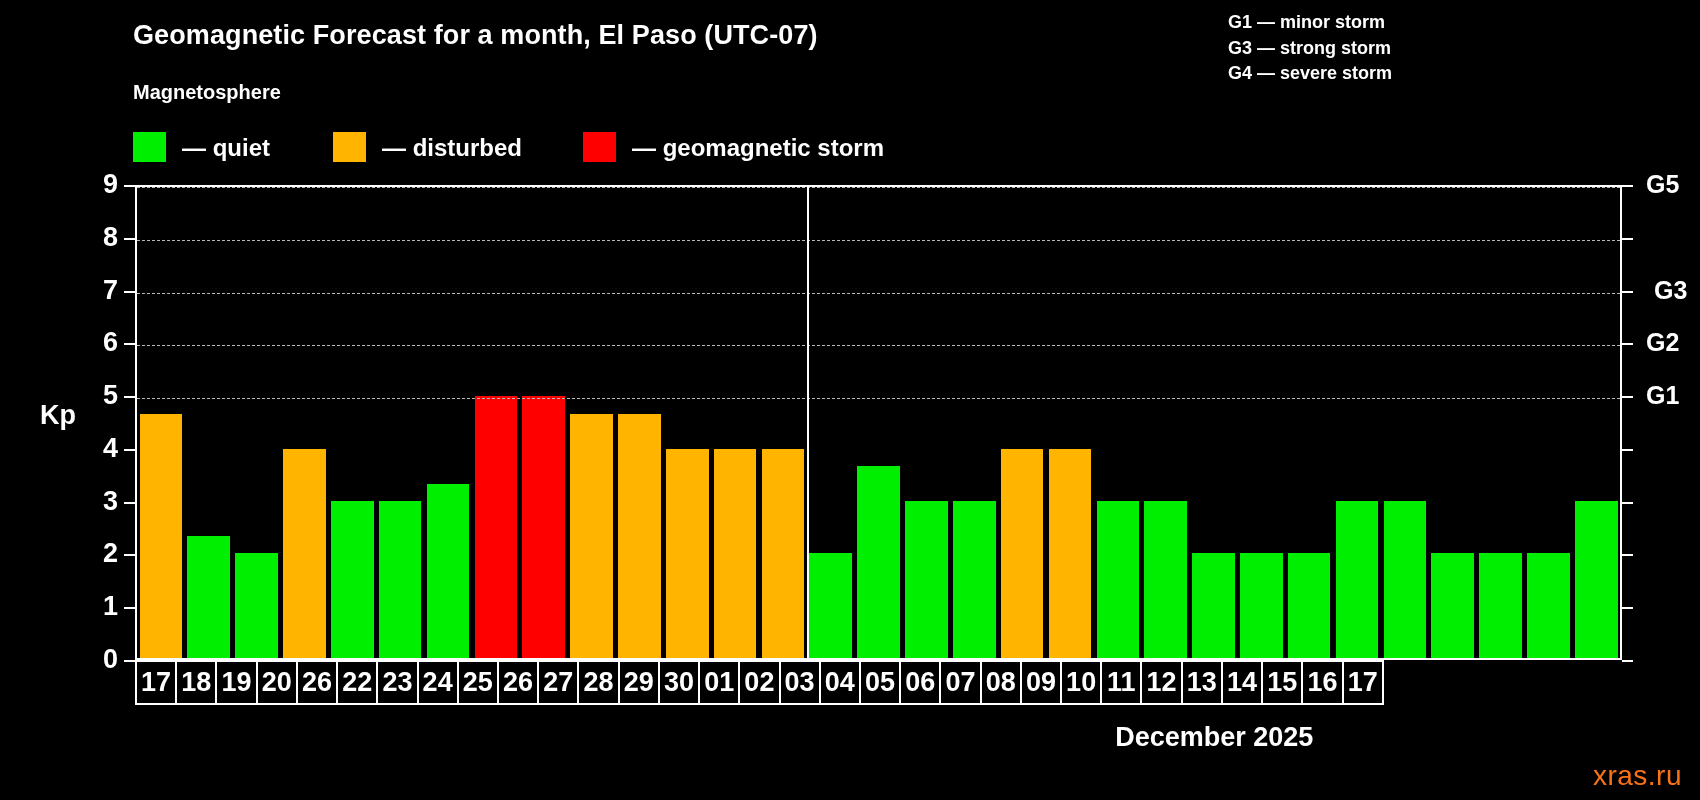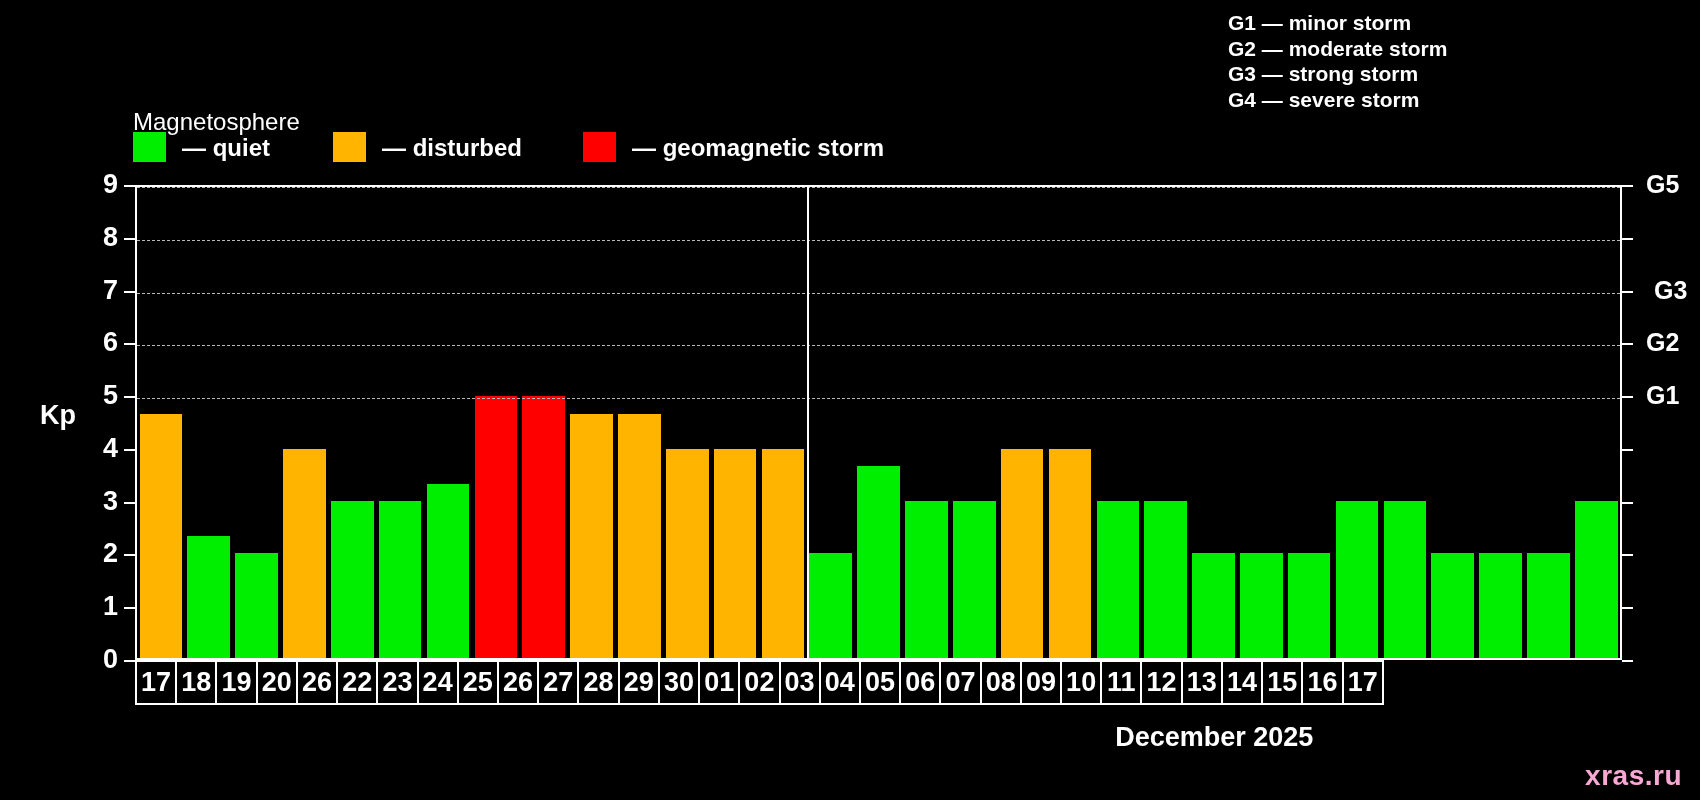--- a/index.html
+++ b/index.html
@@ -10,31 +10,31 @@
   }
   #root{position:absolute;left:0;top:0;width:1700px;height:800px;}
 
   
   .title{
     position:absolute;left:133px;top:20px;
     font-size:27px;font-weight:bold;letter-spacing:.1px;white-space:nowrap;
   }
   .magneto{
     position:absolute;left:133px;top:81px;
-    font-size:24px;font-weight:normal;white-space:nowrap;margin-top:27px;
+    font-size:20px;font-weight:bold;white-space:nowrap;
   }
   .legend{position:absolute;left:133px;top:130px;height:32px;}
   .legend-item{position:absolute;top:0;display:flex;align-items:flex-end;height:32px;white-space:nowrap;}
   .swatch{width:33px;height:30px;display:inline-block;}
   .legend-text{font-size:24px;font-weight:bold;margin-left:16px;}
 
   
   .gscale{
     position:absolute;left:1228px;top:10px;
-    font-size:21px;font-weight:bold;line-height:25.5px;
+    font-size:18px;font-weight:bold;line-height:25.5px;
   }
   .gscale div{white-space:nowrap;}
 
   
   #plot{
     position:absolute;left:135px;top:185px;
     width:1487px;height:475px;
     border:2px solid #ffffff;border-top-width:2px;
     box-sizing:border-box;
     background:#000;
@@ -86,48 +86,48 @@
   
   .month{
     position:absolute;top:722px;
     font-size:27px;font-weight:bold;text-align:center;white-space:nowrap;
   }
   #month-nov{left:210px;width:450px;}
   #month-dec{left:880px;width:450px;}
 
   .watermark{
     position:absolute;right:18px;bottom:8px;
-    font-size:28px;font-weight:bold;color:#f9a8d4;letter-spacing:.5px;
+    font-size:28px;font-weight:normal;color:#f97316;letter-spacing:.5px;
   }
 </style>
 </head>
 <body>
 
 <div id="root">
 
+  <div class="title">Geomagnetic Forecast for a month, El Paso (UTC-07)</div>
   <div class="magneto">Magnetosphere</div>
 
   <div class="legend">
       <div class="legend-item" style="left: 0px;">
         <span class="swatch" style="background: rgb(0, 238, 0);"></span>
         <span class="legend-text">— quiet</span>
       </div>
       <div class="legend-item" style="left: 200px;">
         <span class="swatch" style="background: rgb(255, 180, 0);"></span>
         <span class="legend-text">— disturbed</span>
       </div>
       <div class="legend-item" style="left: 450px;">
         <span class="swatch" style="background: rgb(255, 0, 0);"></span>
         <span class="legend-text">— geomagnetic storm</span>
       </div>
     </div>
 
   <div class="gscale">
       <div>G1 — minor storm</div>
-      <div>G2 — moderate storm</div>
       <div>G3 — strong storm</div>
       <div>G4 — severe storm</div>
     </div>
 
   <div class="kp-label">Kp</div>
 
   <div id="plot">
     <div class="bars">
         <div class="bar-cell">
           <div class="bar" title="Kp 4.67" style="height: 51.8889%; background: rgb(255, 180, 0);"></div>

